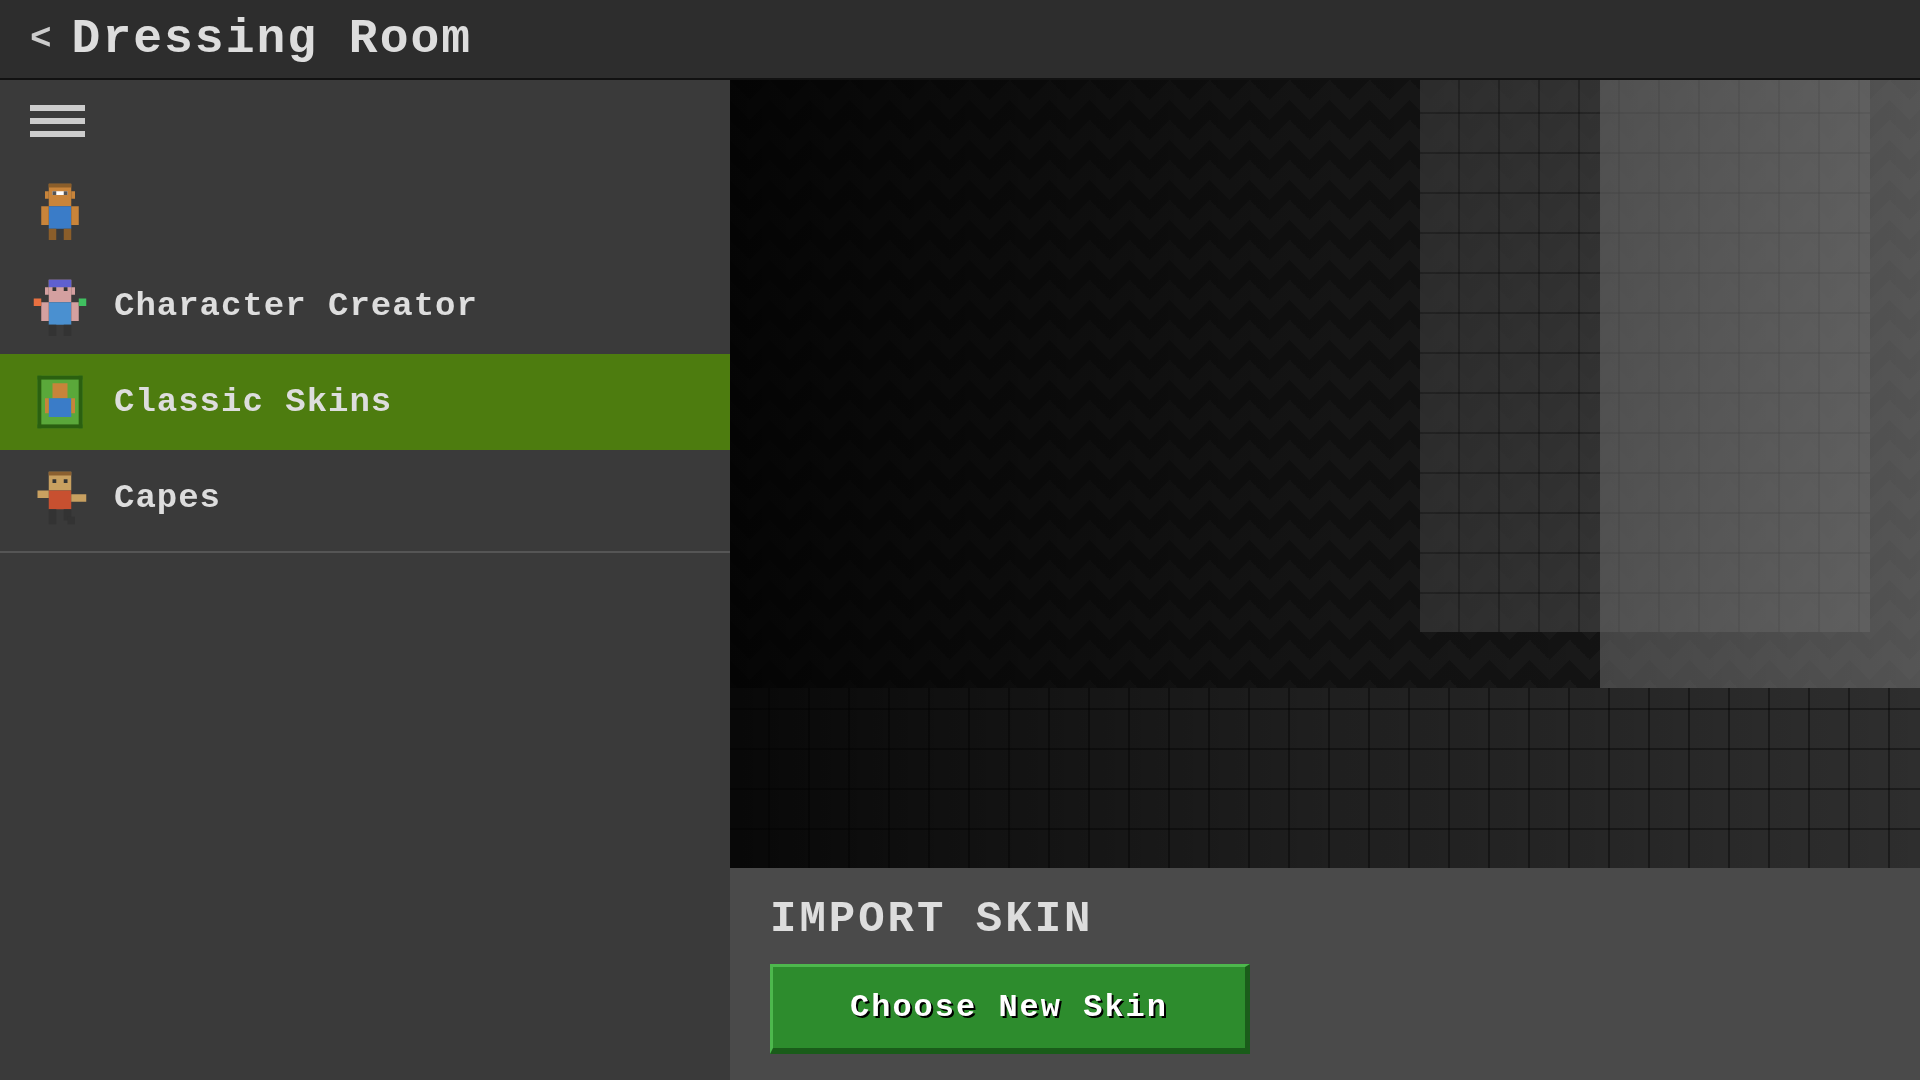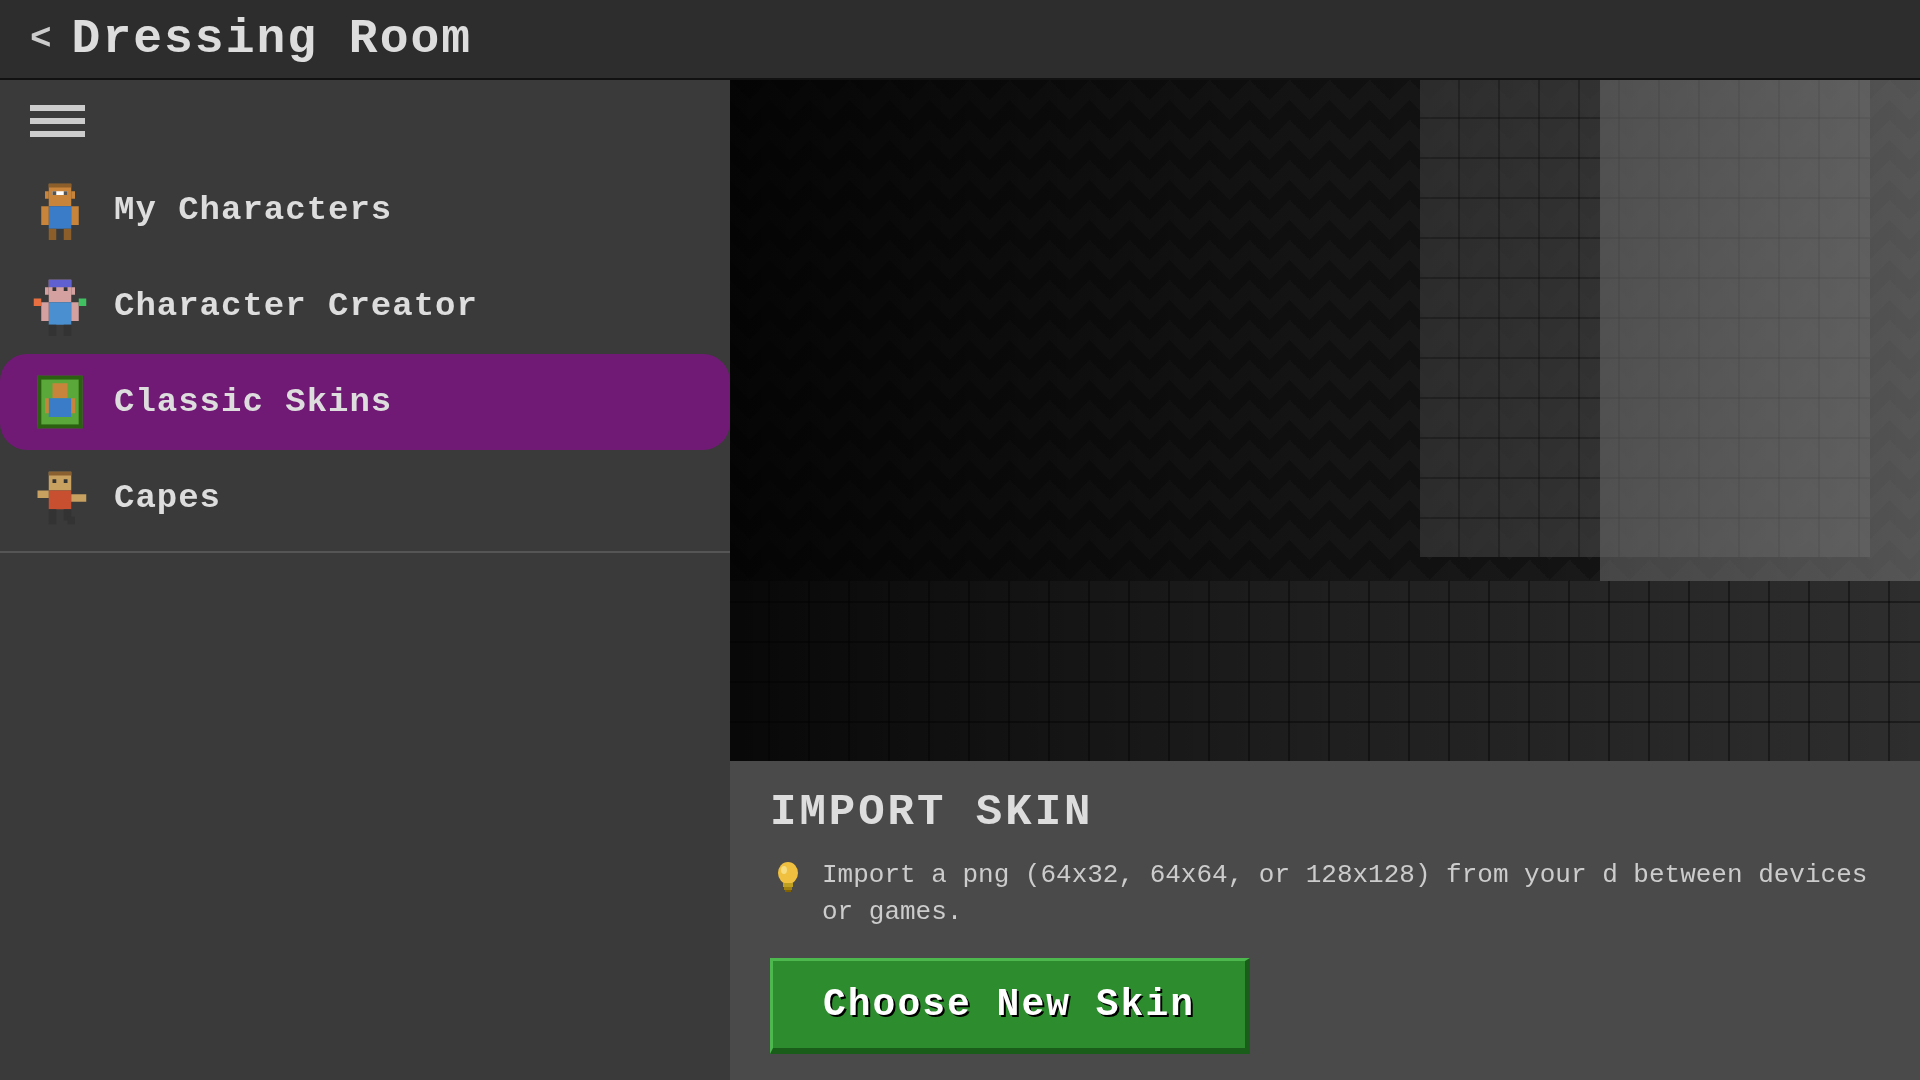--- a/index.html
+++ b/index.html
@@ -76,22 +76,21 @@
     .nav-item {
       display: flex;
       align-items: center;
       padding: 18px 30px;
       gap: 24px;
       cursor: pointer;
       min-height: 90px;
     }
 
     .nav-item.active {
-      background: #701a75;
-      border-radius: 27px;
+      background: #4d7c0f;
     }
 
     .nav-icon {
       width: 60px;
       height: 60px;
       flex-shrink: 0;
       image-rendering: pixelated;
     }
 
     .nav-label {
@@ -191,21 +190,21 @@
 
     .choose-skin-btn {
       display: block;
       width: 480px;
       padding: 22px 30px;
       background: #2d8c2d;
       border: 3px solid #4db84d;
       border-bottom: 6px solid #1a5c1a;
       border-right: 5px solid #1a5c1a;
       color: #fff;
-      font-size: 38px;
+      font-size: 32px;
       font-family: 'Courier New', monospace;
       font-weight: bold;
       letter-spacing: 2px;
       text-align: center;
       cursor: pointer;
       text-shadow: 2px 2px 0 #000;
     }
 
     
     .viewport-left-fade {
@@ -298,21 +297,20 @@
           <rect x="8" y="3" width="2" height="1" fill="#fff"></rect>
           <rect x="6" y="3" width="1" height="1" fill="#555"></rect>
           <rect x="9" y="3" width="1" height="1" fill="#555"></rect>
           <rect x="5" y="7" width="6" height="6" fill="#3a7cc8"></rect>
           <rect x="3" y="7" width="2" height="5" fill="#c8843a"></rect>
           <rect x="11" y="7" width="2" height="5" fill="#c8843a"></rect>
           <rect x="5" y="13" width="2" height="3" fill="#8B5E2A"></rect>
           <rect x="9" y="13" width="2" height="3" fill="#8B5E2A"></rect>
         </svg>
       </span>
-      <span class="nav-label">My Characters</span>
     </div>
 
     <div class="nav-item">
       <span class="nav-icon">
         <svg width="60" height="60" viewBox="0 0 16 16" xmlns="http://www.w3.org/2000/svg" style="image-rendering:pixelated">
 
           <rect x="5" y="1" width="6" height="6" fill="#d4a0a0"></rect>
           <rect x="5" y="1" width="6" height="2" fill="#6060d0"></rect>
           <rect x="4" y="3" width="1" height="2" fill="#d4a0a0"></rect>
           <rect x="11" y="3" width="1" height="2" fill="#d4a0a0"></rect>
@@ -390,32 +388,18 @@
 
         <div class="blocks-floor"></div>
 
         <div class="viewport-left-fade"></div>
       </div>
     </div>
 
     <div class="import-panel">
       <div class="import-title">IMPORT SKIN</div>
 
-      <div class="import-info">
-        <span class="info-icon">
-          <svg width="36" height="36" viewBox="0 0 36 36" xmlns="http://www.w3.org/2000/svg">
-
-            <ellipse cx="18" cy="14" rx="10" ry="11" fill="#f0c040"></ellipse>
-            <rect x="13" y="24" width="10" height="4" fill="#c0a020"></rect>
-            <rect x="14" y="28" width="8" height="3" fill="#a08010"></rect>
-            <rect x="15" y="31" width="6" height="2" fill="#806000"></rect>
-
-            <ellipse cx="14" cy="11" rx="3" ry="4" fill="#fff8c0" opacity="0.5"></ellipse>
-          </svg>
-        </span>
-        <span class="import-description">Import a png (64x32, 64x64, or 128x128) from your d between devices or games.</span>
-      </div>
 
       <button class="choose-skin-btn">Choose New Skin</button>
     </div>
 
   </div>
 </div>
 
 </body></html>

